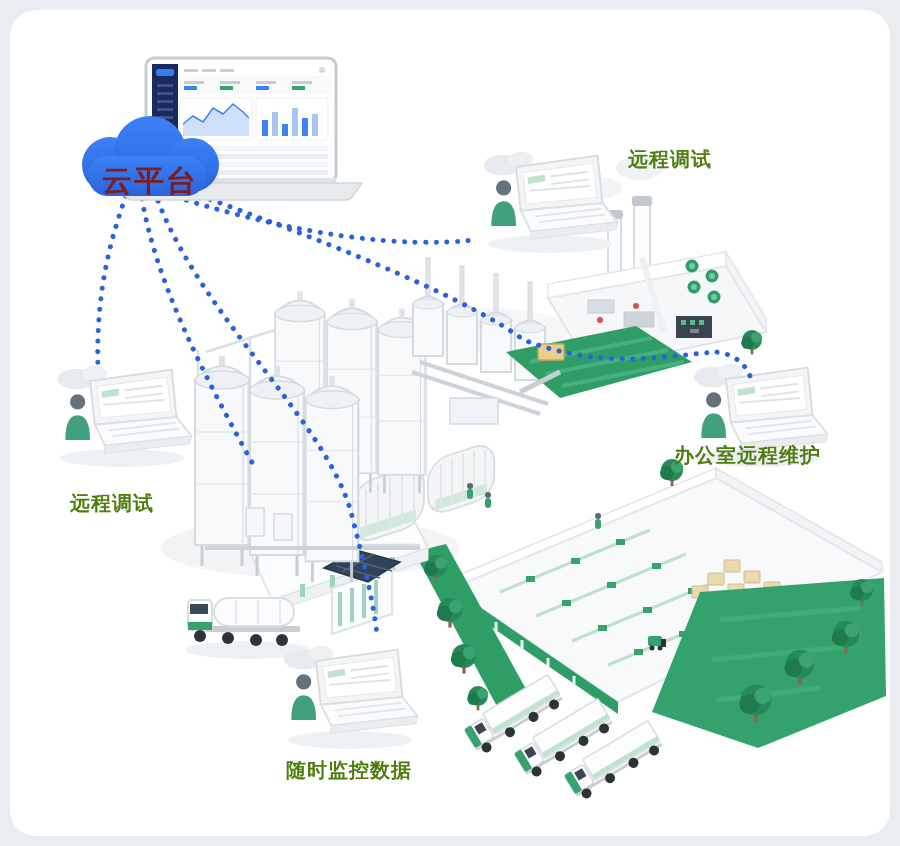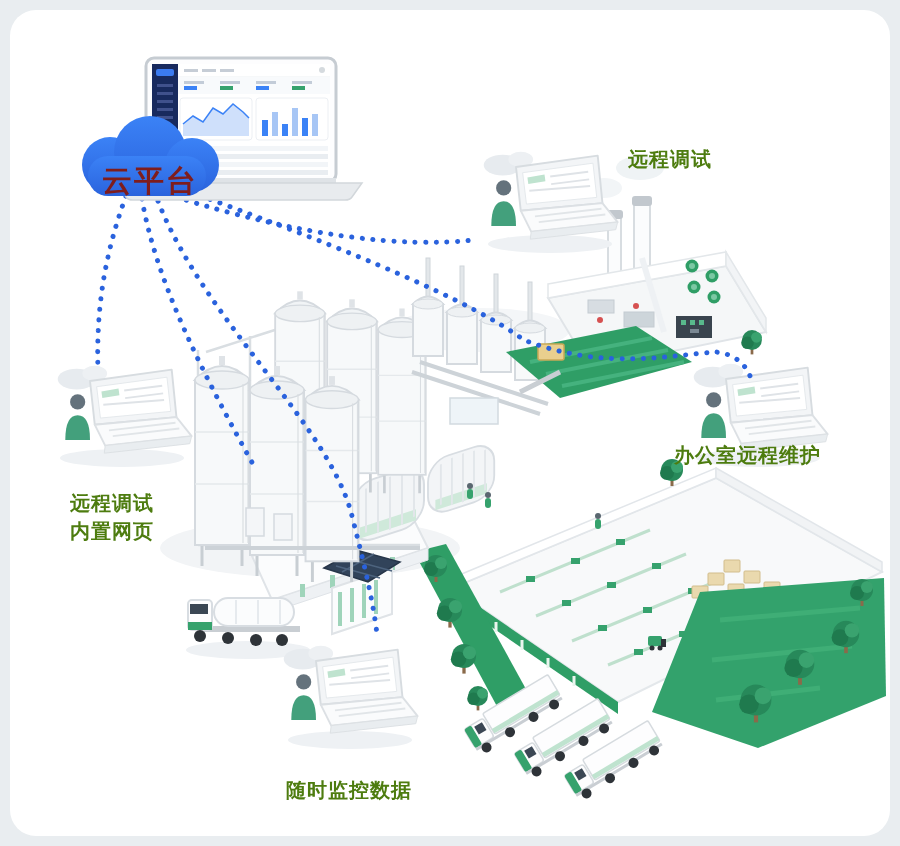--- a/index.html
+++ b/index.html
@@ -18,21 +18,21 @@
     font-size:20px;line-height:1.38;letter-spacing:1px;white-space:nowrap;text-align:right;
   }
   .callout span{display:block;}
   .cloud-label{
     position:absolute;left:86px;top:149px;width:128px;text-align:center;
     color:#7f1d1d;font-weight:700;font-size:30px;letter-spacing:2px;margin-top:12px;
   }
   .label-remote-debug{left:628px;top:146px;}
   .label-office{left:674px;top:442px;}
   .label-remote-access{left:70px;top:490px;}
-  .label-monitor{left:286px;top:757px;margin-top:20px;}
+  .label-monitor{left:286px;top:757px;}
 </style>
 </head>
 <body>
 
 <div class="card"></div>
 
 <svg class="scene" width="900" height="846" viewBox="0 0 900 846">
   <defs>
     <linearGradient id="cloudGrad" x1="0" y1="0" x2="0" y2="1">
       <stop offset="0" stop-color="#3b82f6"></stop>
@@ -367,18 +367,17 @@
 <div class="callout label-remote-debug">
   <span>远程调试</span>
 </div>
 
 <div class="callout label-office">
   <span>办公室远程维护</span>
 </div>
 
 <div class="callout label-remote-access">
   <span>远程调试</span>
-  <span>内置网页</span>
 </div>
 
 <div class="callout label-monitor">
   <span>随时监控数据</span>
 </div>
 
 </body></html>

